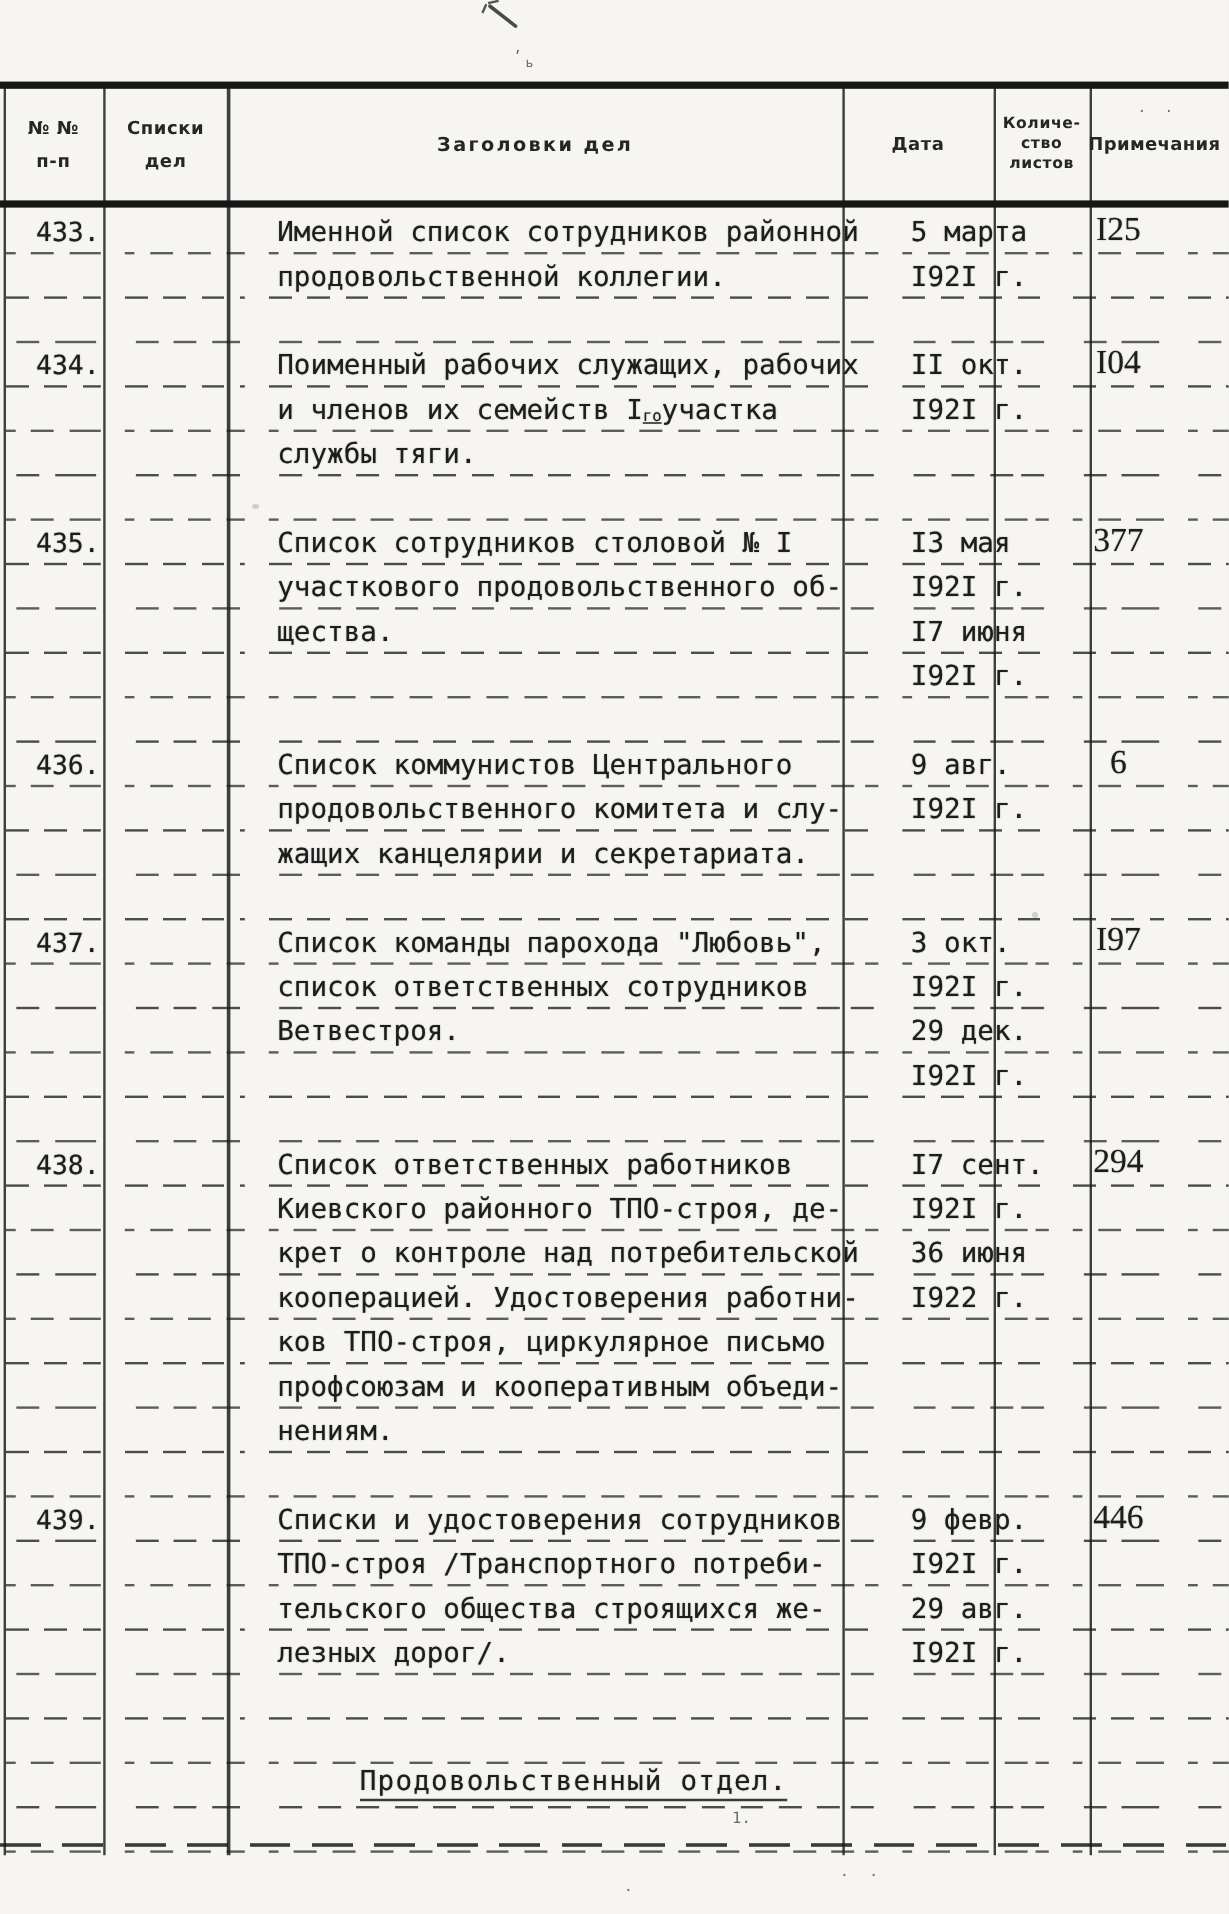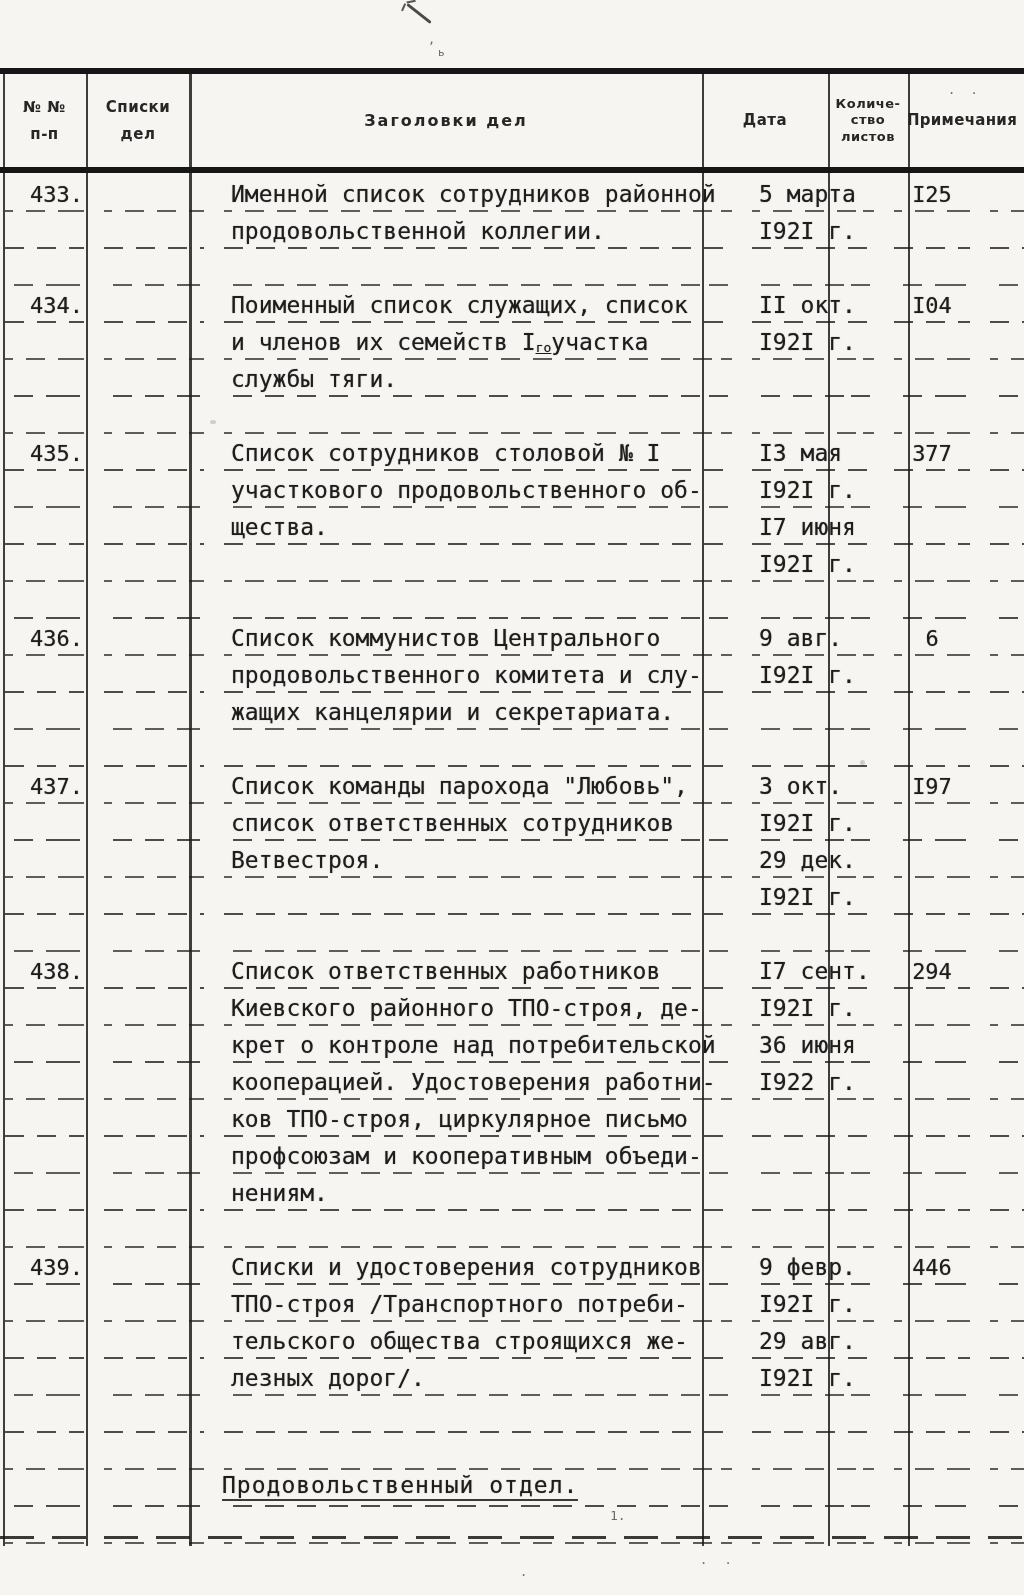--- a/index.html
+++ b/index.html
@@ -54,23 +54,23 @@
   .cell::after{
     content:"";position:absolute;left:2px;right:2px;bottom:1px;height:2px;
     background-image:repeating-linear-gradient(90deg,rgba(28,28,28,.78) 0 19px,transparent 19px 32px);
   }
   .line:nth-child(odd) .cell::after{background-position-x:-11px;opacity:.9;}
   .line:nth-child(3n) .cell::after{background-position-x:-23px;}
   .c-num{padding-left:27px;font-size:22px;}
   .c-idx{}
   .c-title{padding-left:9px;}
   .c-date{padding-left:9px;}
-  .c-count{justify-content:center;font-size:22px;}
+  .c-count{justify-content:center;font-size:28px;font-family:Liberation Serif, serif;}
   .c-note{justify-content:center;font-size:22px;letter-spacing:1px;padding-left:40px;}
-  .c-title.center{justify-content:flex-start;padding-left:0;}
+  .c-title.center{justify-content:center;padding-left:0;}
   .heading-text{border-bottom:2px solid rgba(25,25,25,.85);padding-bottom:2px;letter-spacing:1px;}
   sup.deg{font-size:13px;vertical-align:10px;text-decoration:underline;letter-spacing:0;}
   
   .mark{position:absolute;color:#6b6b6b;font-size:12px;}
   .pen-stroke{
     position:absolute;left:404px;top:12px;width:30px;height:3px;background:#4a4a4a;
     transform:rotate(38deg);border-radius:2px;
   }
   .pen-stroke::before{
     content:"";position:absolute;left:-3px;top:-4px;width:9px;height:2px;background:#555;
@@ -153,21 +153,21 @@
         <div class="cell c-num"></div>
         <div class="cell c-idx"></div>
         <div class="cell c-title"></div>
         <div class="cell c-date"></div>
         <div class="cell c-count"></div>
         <div class="cell c-note"></div>
       </div>
       <div class="line">
         <div class="cell c-num">434.</div>
         <div class="cell c-idx"></div>
-        <div class="cell c-title">Поименный список служащих, список</div>
+        <div class="cell c-title">Поименный рабочих служащих, рабочих</div>
         <div class="cell c-date">II окт.</div>
         <div class="cell c-count">I04</div>
         <div class="cell c-note">св.I8</div>
       </div>
       <div class="line">
         <div class="cell c-num"></div>
         <div class="cell c-idx"></div>
         <div class="cell c-title">
           <span>и членов их семейств I</span>
           <sup class="deg">го</sup>

